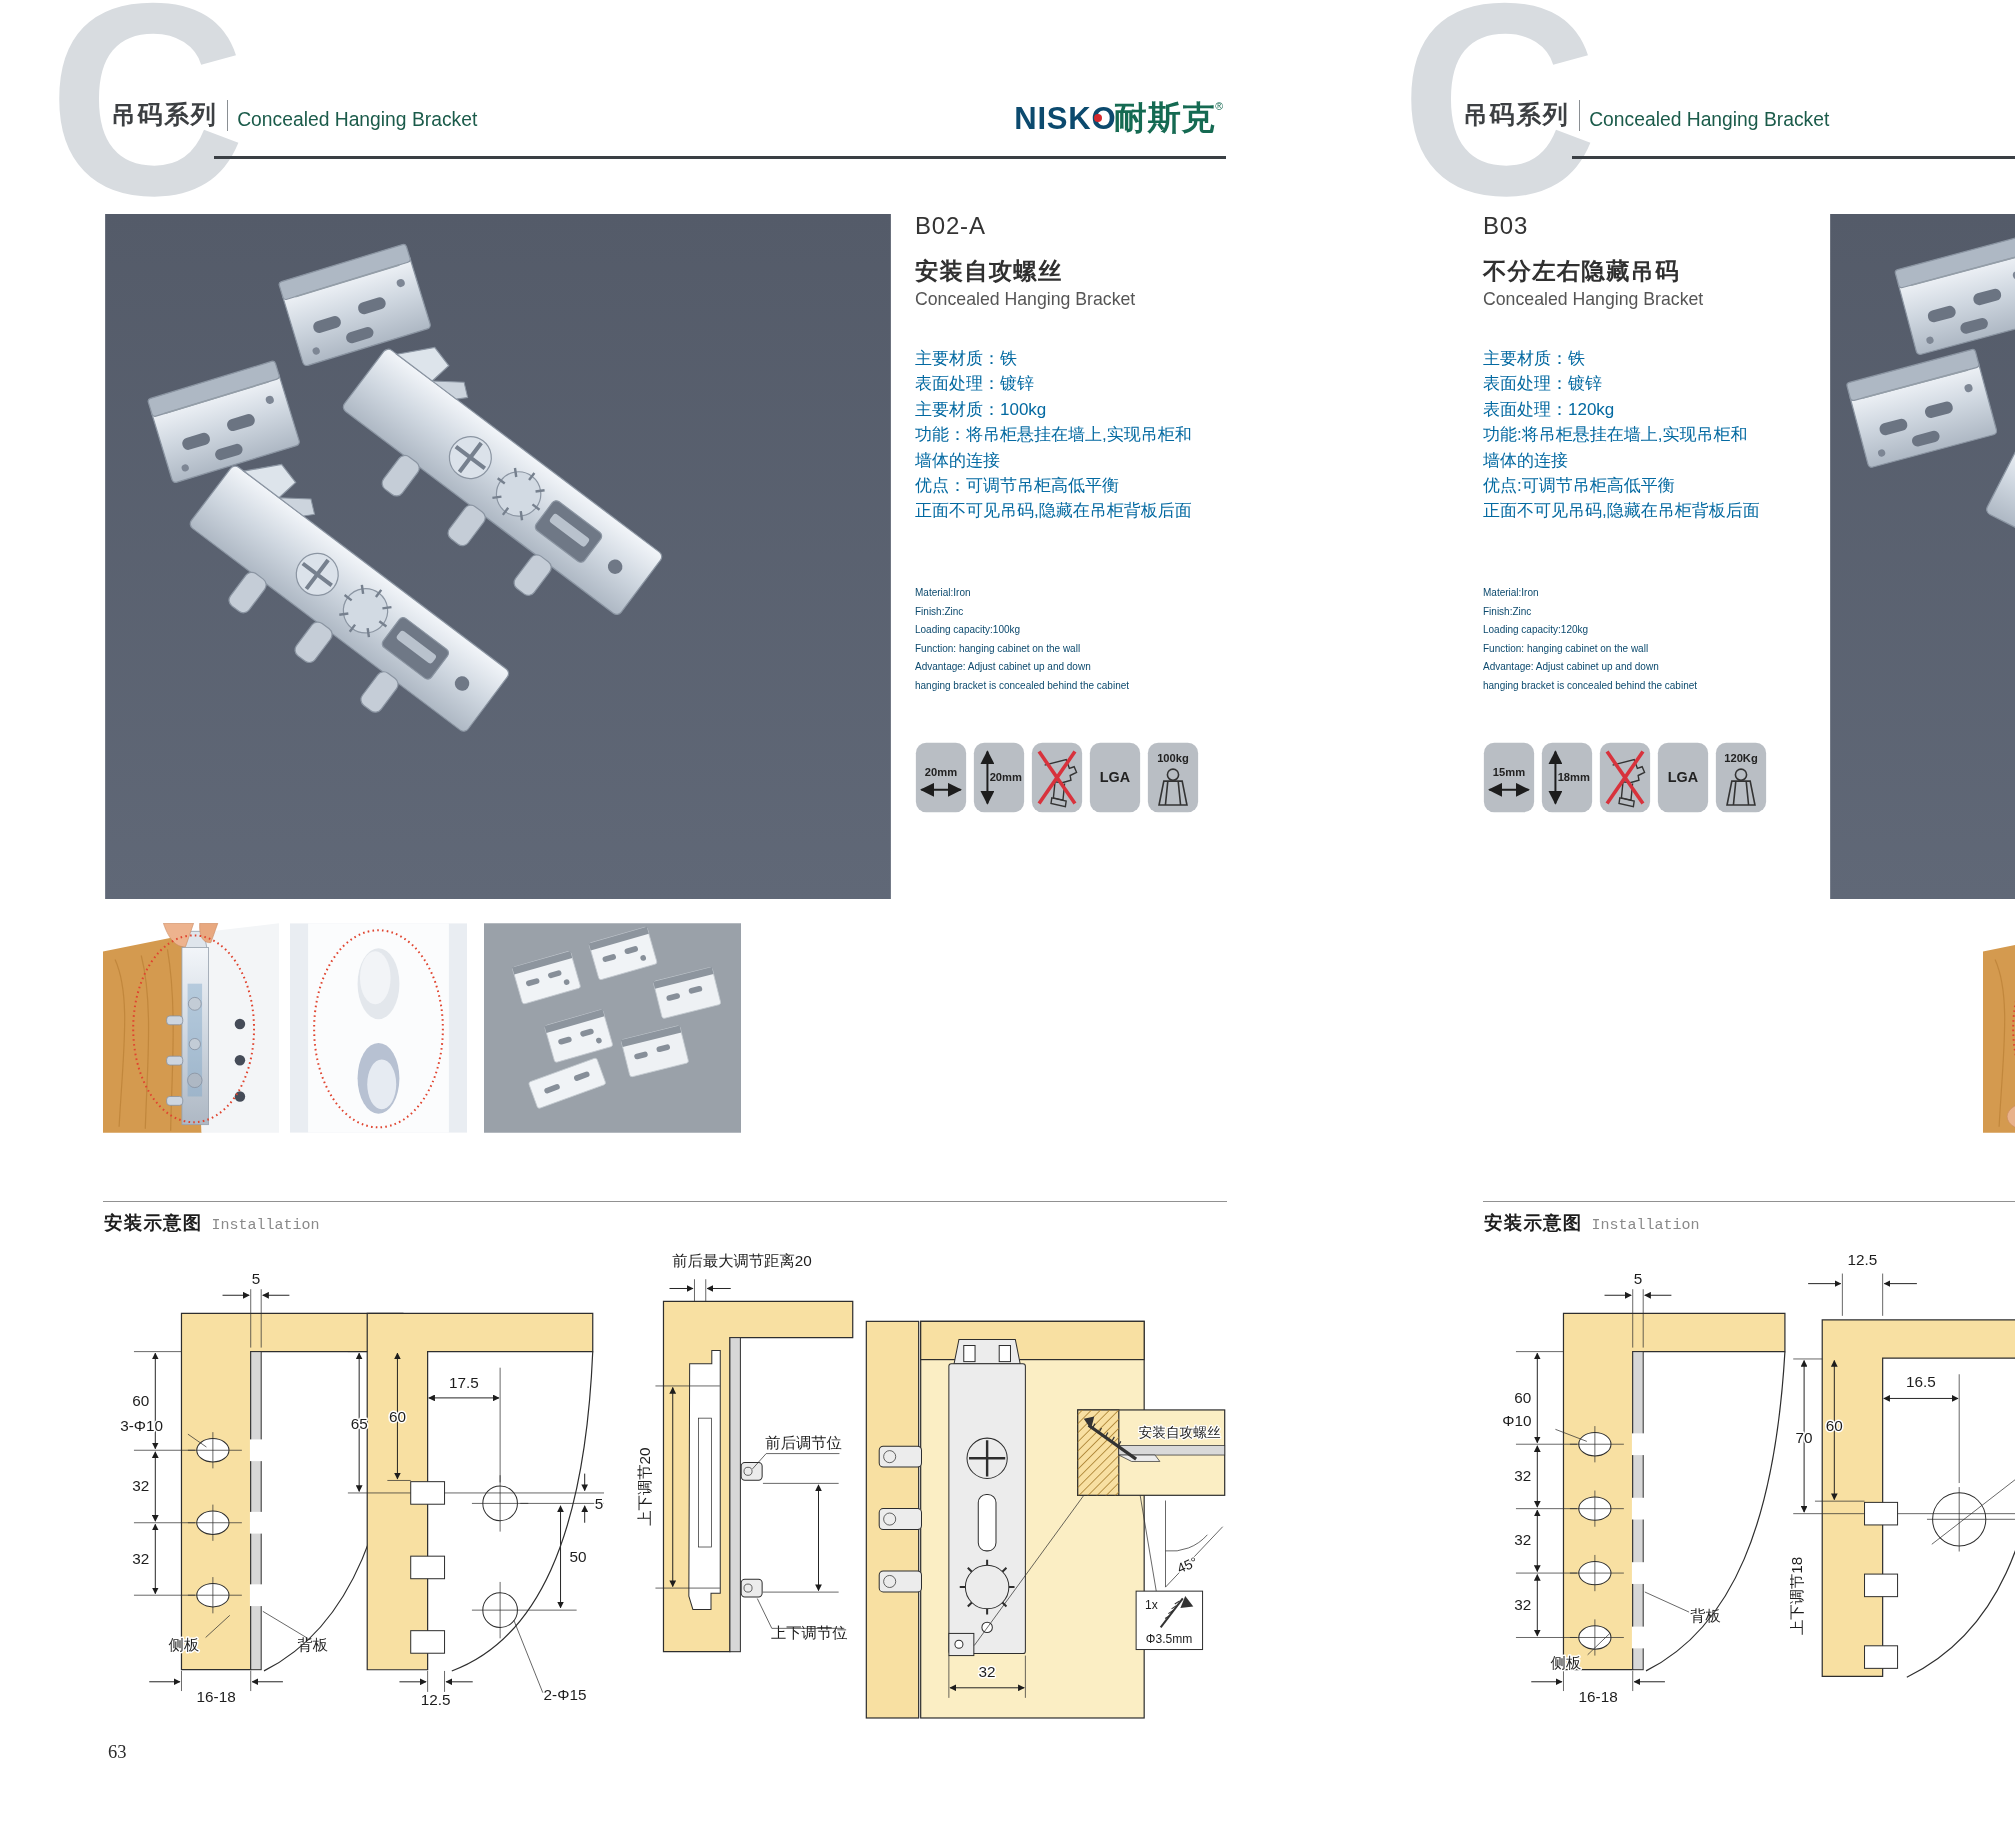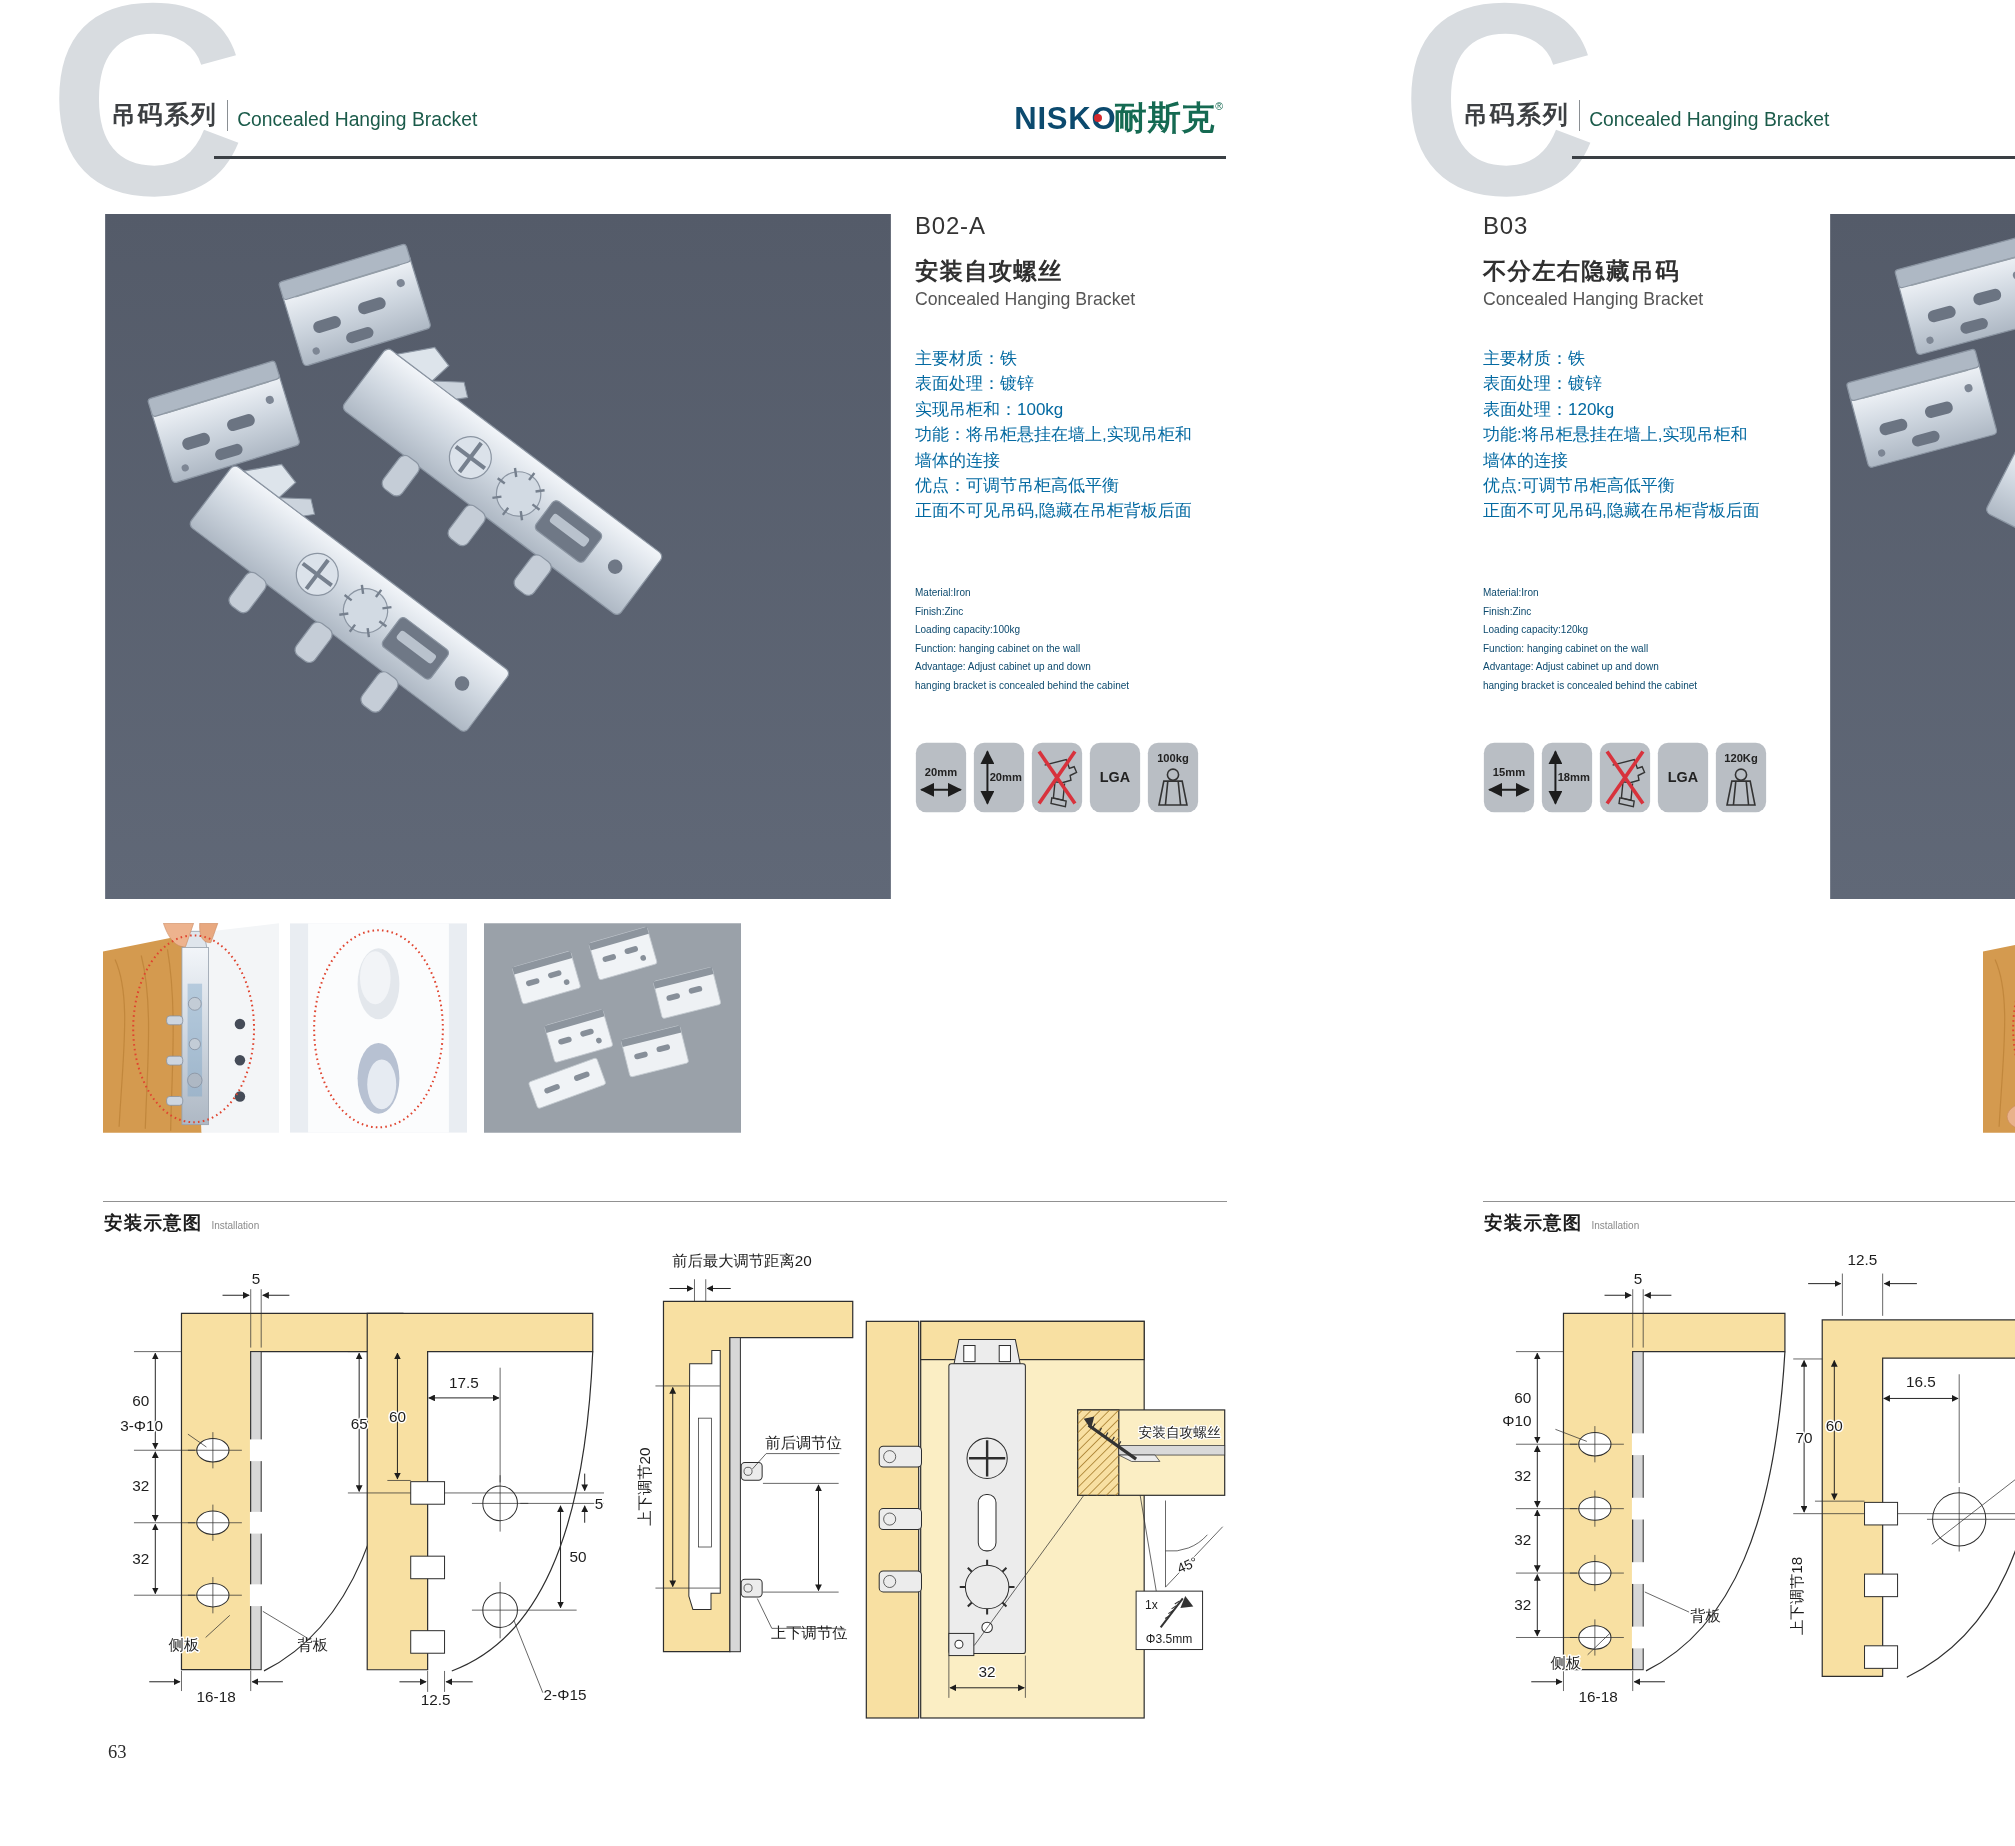--- a/index.html
+++ b/index.html
@@ -22,21 +22,21 @@
   .title-cn{position:absolute;top:255px;font-size:23.4px;font-weight:600;color:#303030;letter-spacing:1.2px;}
   .title-en{position:absolute;top:289px;font-size:17.7px;color:#555;}
   .specs-cn{position:absolute;top:346px;font-size:17px;line-height:25.4px;color:#0369a1;}
   .specs-en{position:absolute;top:584px;font-size:10px;line-height:18.5px;color:#0c4a6e;}
   .badges{position:absolute;top:742px;display:flex;gap:6px;}
   .badge{display:block;}
   .thumb{position:absolute;top:923px;height:210px;overflow:hidden;}
   .install-rule{position:absolute;top:1201px;height:0.8px;background:#919191;}
   .install-title{position:absolute;top:1210px;white-space:nowrap;}
   .install-cn{font-size:18.5px;font-weight:bold;color:#1d1d1d;letter-spacing:1.2px;}
-  .install-en{font-size:10px;color:#8a8a8a;margin-left:8.9px;}
+  .install-en{font-size:15px;color:#8a8a8a;margin-left:8.9px;font-family:Liberation Mono, monospace;}
   .page-no{position:absolute;top:1742px;font-size:18.5px;color:#2c2c2c;font-family:"Liberation Serif",serif;}
   svg text{font-family:"Liberation Sans",sans-serif;}
   .dtx{font-size:38px;fill:#1d1d1d;paint-order:stroke;stroke:#ffffff;stroke-width:7px;stroke-linejoin:round;}
   .dtx34{font-size:34px;fill:#1d1d1d;paint-order:stroke;stroke:#ffffff;stroke-width:6px;stroke-linejoin:round;}
   .dtx30{font-size:30px;fill:#1d1d1d;paint-order:stroke;stroke:#ffffff;stroke-width:5px;stroke-linejoin:round;}
   .wood{fill:#f8e0a2;stroke:#2e2e2e;stroke-width:3;}
   .wood2{fill:#fbeec4;stroke:#2e2e2e;stroke-width:3;}
   .gray{fill:#d7d7d7;stroke:#2e2e2e;stroke-width:2.5;}
   .wht{fill:#ffffff;stroke:#2e2e2e;stroke-width:2.5;}
   .mt{fill:#ececec;stroke:#2e2e2e;stroke-width:2.5;}
@@ -119,21 +119,21 @@
     <use href="#gp-bracket" transform="translate(700,330) rotate(37)"></use>
     <use href="#gp-bracket" transform="translate(320,620) rotate(37)"></use>
   </svg>
 
   <div class="code abs" style="left:915px">B02-A</div>
   <div class="title-cn abs" style="left:915px">安装自攻螺丝</div>
   <div class="title-en abs" style="left:915px">Concealed Hanging Bracket</div>
   <div class="specs-cn abs" style="left:915px">
     <div>主要材质：铁</div>
     <div>表面处理：镀锌</div>
-    <div>实现吊柜和：100kg</div>
+    <div>主要材质：100kg</div>
     <div>功能：将吊柜悬挂在墙上,实现吊柜和</div>
     <div>墙体的连接</div>
     <div>优点：可调节吊柜高低平衡</div>
     <div>正面不可见吊码,隐藏在吊柜背板后面</div>
   </div>
   <div class="specs-en abs" style="left:915px">
     <div>Material:Iron</div>
     <div>Finish:Zinc</div>
     <div>Loading capacity:100kg</div>
     <div>Function: hanging cabinet on the wall</div>

